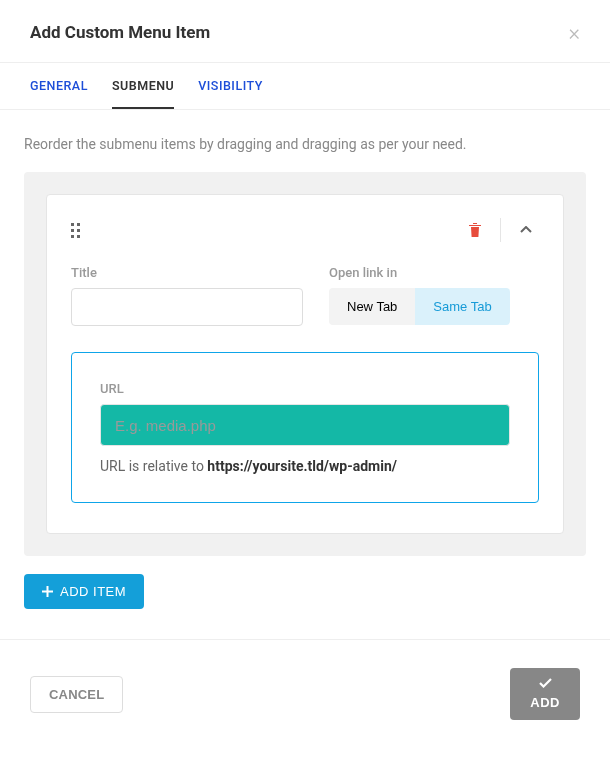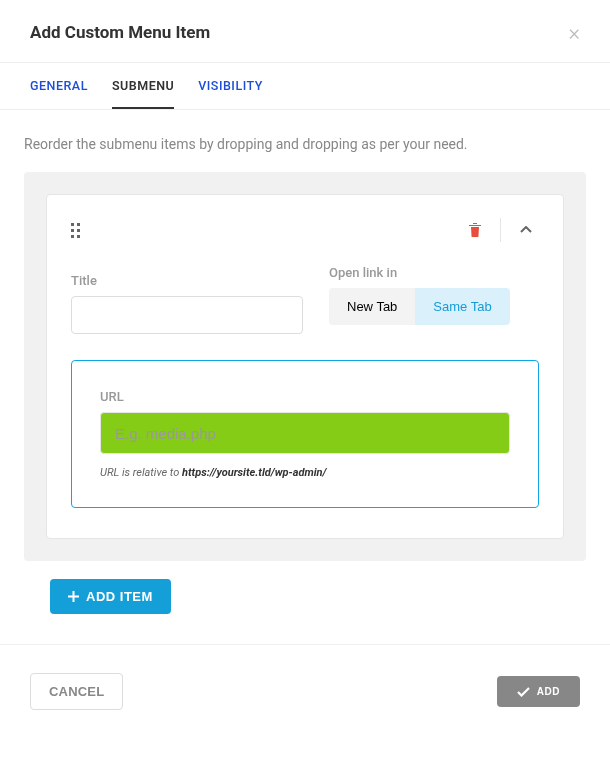--- a/index.html
+++ b/index.html
@@ -100,21 +100,21 @@
   margin: 0 10px;
 }
 .chevron { color: #666; }
 .card-body { padding: 0 24px 30px 24px; }
 .field-row {
   display: flex;
   gap: 26px;
   margin-bottom: 26px;
 }
 .field { flex: 0 0 auto; }
-.field.title-field { flex: 0 0 232px; margin-top: 8px; }
+.field.title-field { flex: 0 0 232px; }
 .field-label {
   font-size: 13px;
   color: #999;
   font-weight: 500;
   margin-bottom: 8px;
   display: block;
 }
 .text-input {
   width: 100%;
   height: 38px;
@@ -162,46 +162,45 @@
   color: #179bd7;
 }
 .url-box {
   border: 1px solid #0ea5e9;
   border-radius: 4px;
   padding: 28px;
 }
 .url-input {
   width: 100%;
   height: 42px;
-  background: #84cc16;
+  background: #14b8a6;
   border: 1px solid #e5e5e5;
   border-radius: 4px;
   padding: 0 14px;
   font-size: 15px;
   color: #333;
   margin-bottom: 12px;
 }
 .url-input::placeholder { color: #999; font-weight: 500; }
-.url-hint { font-size: 11px; color: #666; font-style: italic; }
+.url-hint { font-size: 14px; color: #666; }
 .url-hint .bold { font-weight: 700; color: #333; }
 .add-item-btn {
   margin-top: 18px;
   display: inline-flex;
   align-items: center;
   gap: 7px;
   background: #149fd9;
   color: #fff;
   border: none;
   border-radius: 4px;
   padding: 10px 18px;
   font-size: 13px;
-  font-weight: 700;
+  font-weight: 400;
   letter-spacing: 0.5px;
   cursor: pointer;
-  margin-left: 26px;
 }
 .footer {
   border-top: 1px solid #eee;
   padding: 28px 30px;
   display: flex;
   justify-content: space-between;
   align-items: center;
 }
 .btn-cancel {
   background: #fff;
@@ -215,46 +214,47 @@
   letter-spacing: 0.2px;
 }
 .btn-add {
   display: inline-flex;
   align-items: center;
   gap: 7px;
   background: #878787;
   border: none;
   color: #fff;
   padding: 10px 20px;
-  font-size: 10px;
+  font-size: 13px;
   font-weight: 700;
   border-radius: 4px;
   cursor: pointer;
   letter-spacing: 0.5px;
+  flex-direction: column;
 }
 svg { display: block; }
 </style>
 </head>
 <body>
 
 <div class="modal">
 
   <div class="modal-header">
     <div class="modal-title">Add Custom Menu Item</div>
     <div class="close-btn">×</div>
   </div>
 
   <div class="tab-row">
     <div class="tab">GENERAL</div>
     <div class="tab active">SUBMENU</div>
     <div class="tab">VISIBILITY</div>
   </div>
 
   <div class="body">
-    <div class="helper">Reorder the submenu items by dropping and dropping as per your need.</div>
+    <div class="helper">Reorder the submenu items by dragging and dragging as per your need.</div>
 
     <div class="gray-panel">
       <div class="card">
 
         <div class="card-head">
           <div class="drag-handle">
             <div class="dots-grid">
               <span></span>
                 <span></span>
                 <span></span>

